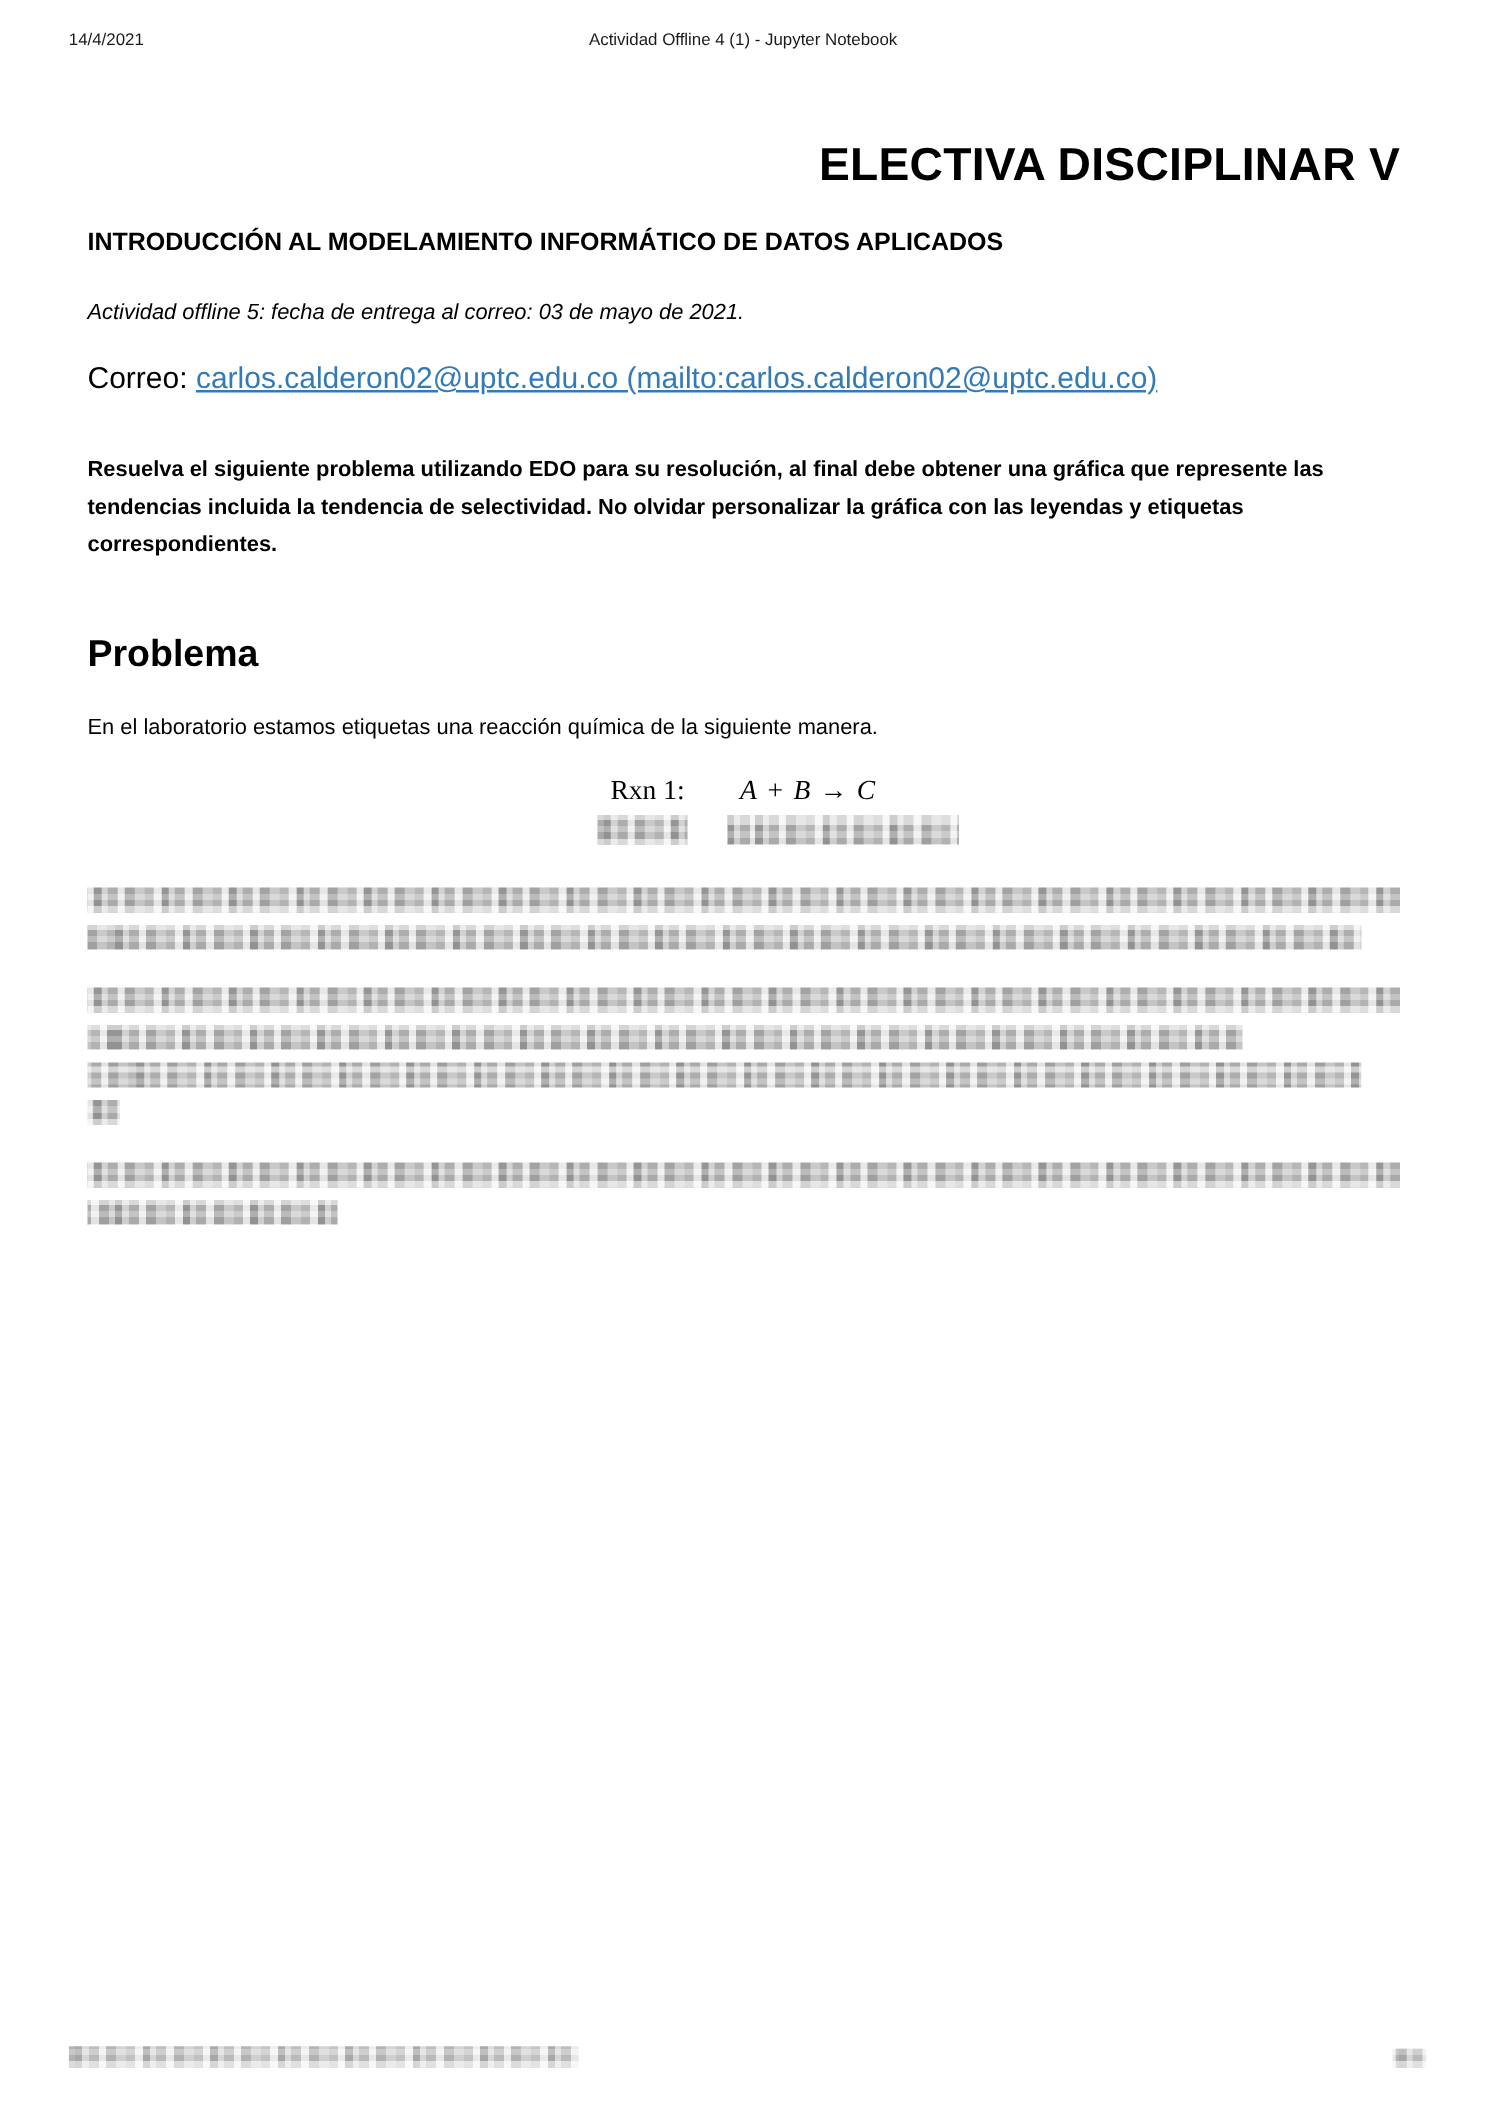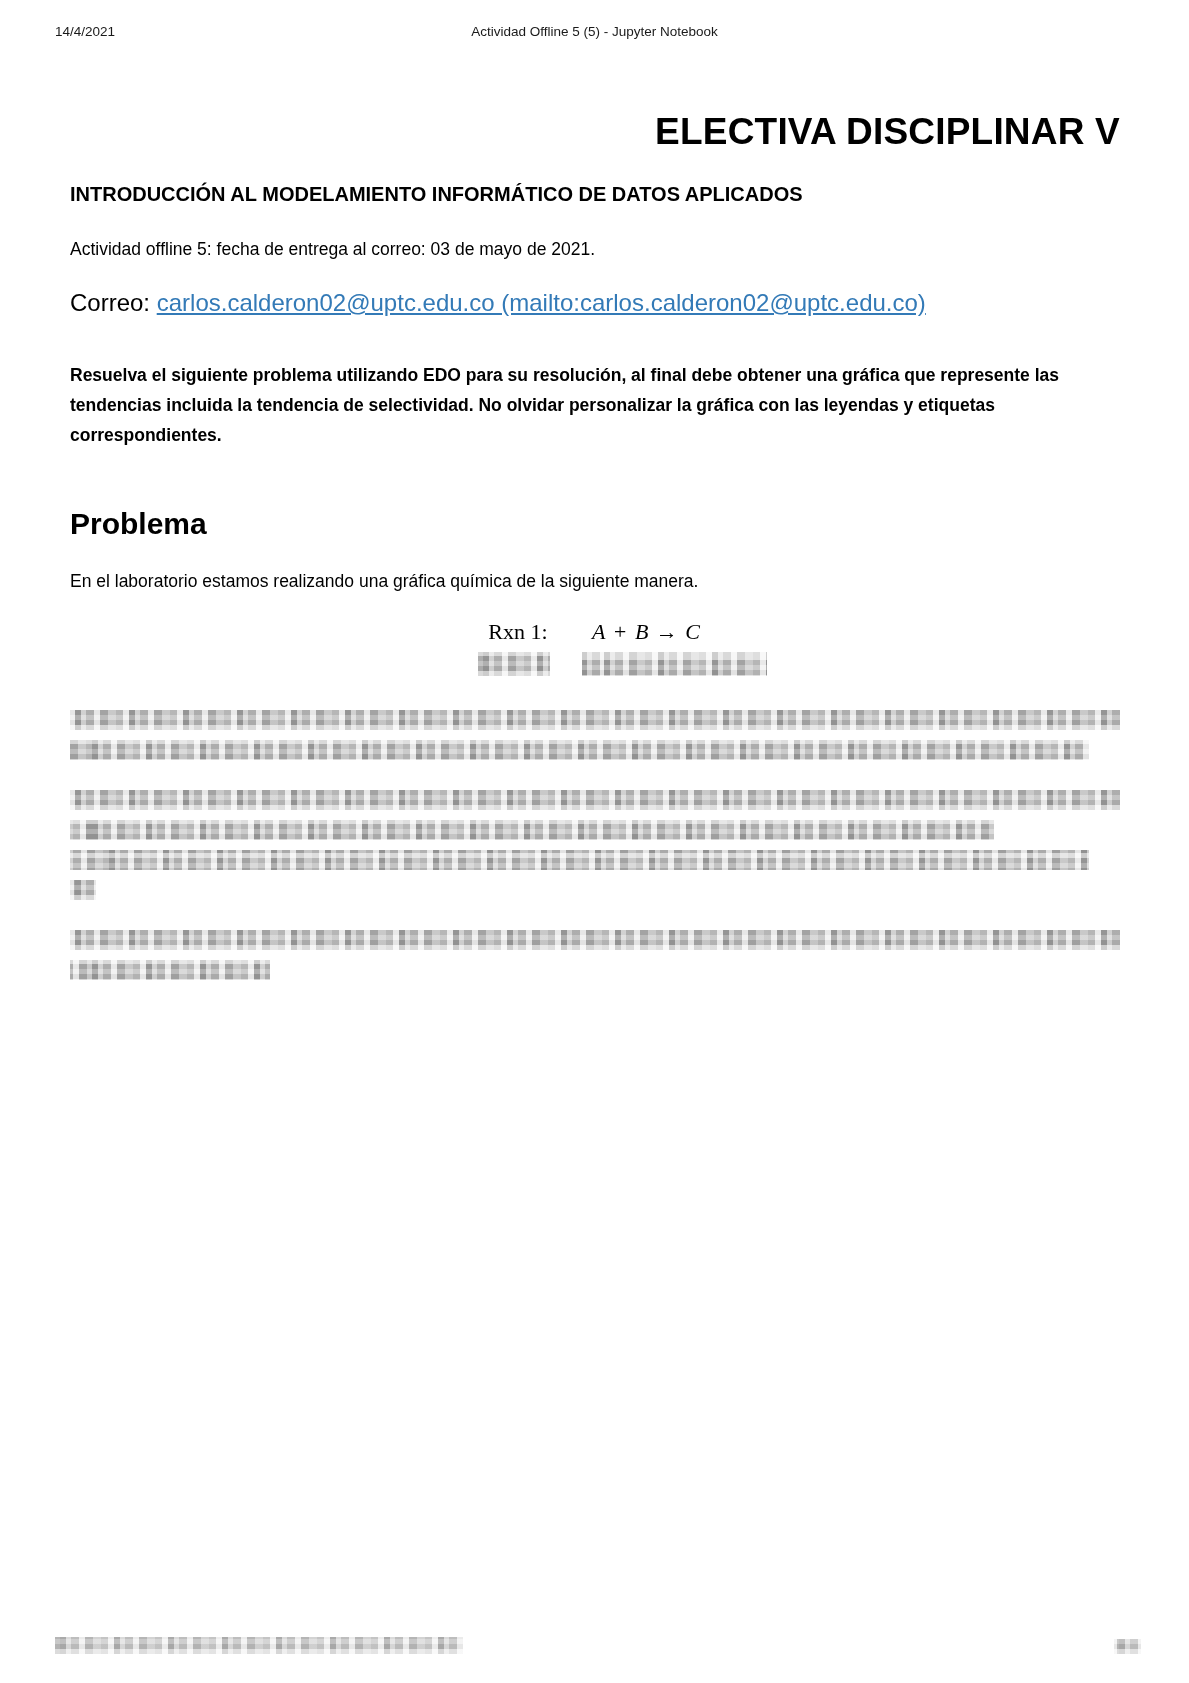--- a/index.html
+++ b/index.html
@@ -26,21 +26,21 @@
   h1.title{
     margin:106px 0 0 0;
     font-size:37px;line-height:52px;font-weight:bold;letter-spacing:0.2px;text-align:right;
   }
   .subtitle{
     margin:22px 0 0 0;
     font-size:20px;line-height:28px;font-weight:bold;
   }
   .deadline{
     margin:28px 0 0 0;
-    font-size:17.5px;line-height:26px;
+    font-size:17.5px;line-height:26px;font-style:italic;
   }
   .email-line{
     margin:28px 0 0 0;
     font-size:24px;line-height:26px;
   }
   .email-line a{
     color:#337ab7;text-decoration:underline;cursor:pointer;
   }
   .instructions{
     margin:44px 0 0 0;
@@ -82,39 +82,39 @@
   .footer-url{position:absolute;left:55px;top:1637px;opacity:0.8;}
   .footer-page{position:absolute;left:1114px;top:1639px;opacity:0.8;}
 </style>
 </head>
 <body>
 
 <div class="page">
 
   <div class="print-header">
     <div class="date">14/4/2021</div>
-    <div class="doc-title">Actividad Offline 5 (5) - Jupyter Notebook</div>
+    <div class="doc-title">Actividad Offline 4 (1) - Jupyter Notebook</div>
     <div class="spacer"></div>
   </div>
 
   <div class="content">
 
     <h1 class="title">ELECTIVA DISCIPLINAR V</h1>
 
     <div class="subtitle">INTRODUCCIÓN AL MODELAMIENTO INFORMÁTICO DE DATOS APLICADOS</div>
 
     <p class="deadline">Actividad offline 5: fecha de entrega al correo: 03 de mayo de 2021.</p>
 
     <p class="email-line"><span>Correo: </span><a href="#">carlos.calderon02@uptc.edu.co (mailto:carlos.calderon02@uptc.edu.co)</a></p>
 
     <p class="instructions">Resuelva el siguiente problema utilizando EDO para su resolución, al final debe obtener una gráfica que represente las tendencias incluida la tendencia de selectividad. No olvidar personalizar la gráfica con las leyendas y etiquetas correspondientes.</p>
 
     <h2 class="problem">Problema</h2>
 
-    <p class="problem-intro">En el laboratorio estamos realizando una gráfica química de la siguiente manera.</p>
+    <p class="problem-intro">En el laboratorio estamos etiquetas una reacción química de la siguiente manera.</p>
 
     <div class="rxn-block">
       <div class="rxn-row">
         <span class="rxn-label">Rxn 1:</span>
         <span class="rxn-eq">A + B → C</span>
       </div>
       <div class="rxn-row redacted px-row">
           <div class="px-line" style="width: 72px; height: 24px; background-position: 0px 0px, 5px 0px;"></div>
           <div class="px-line" style="width: 185px; height: 24px; margin-left: 32px; background-position: 0px 4px, 22px 0px;"></div>
         </div>

